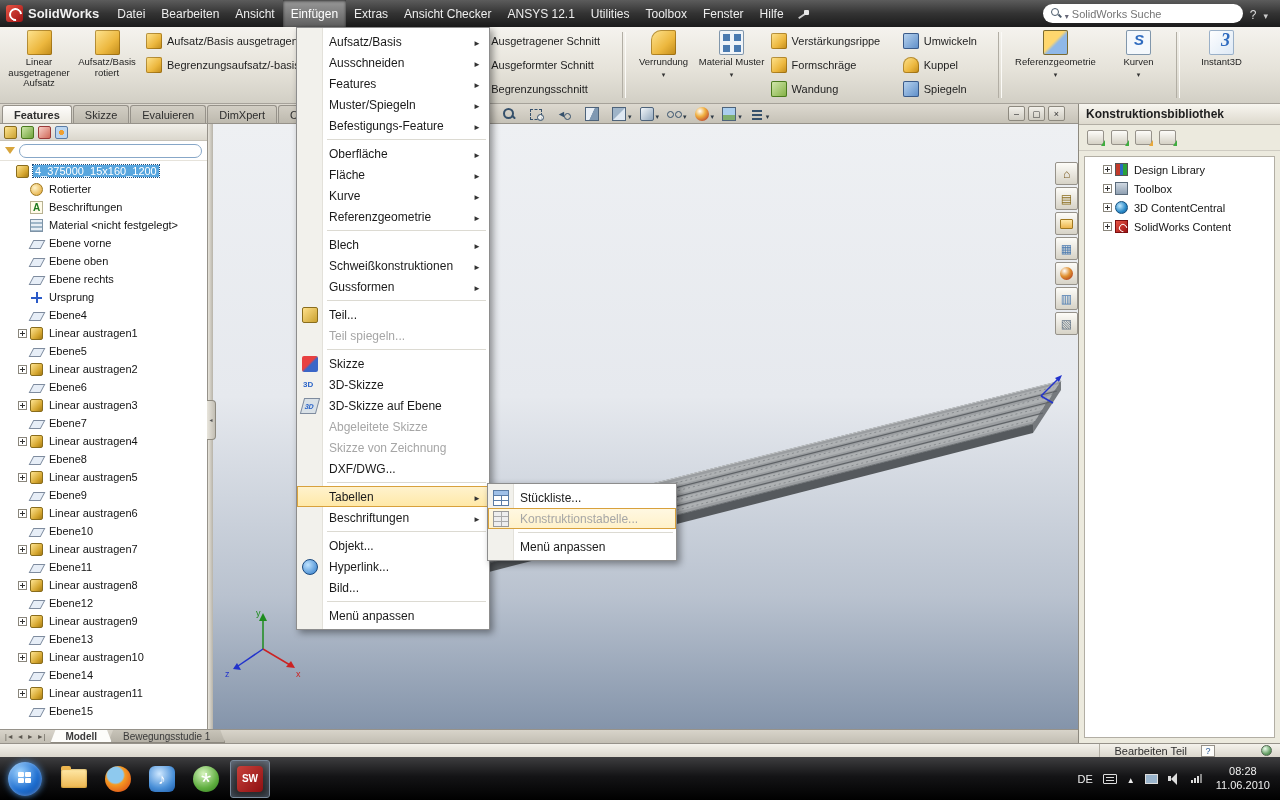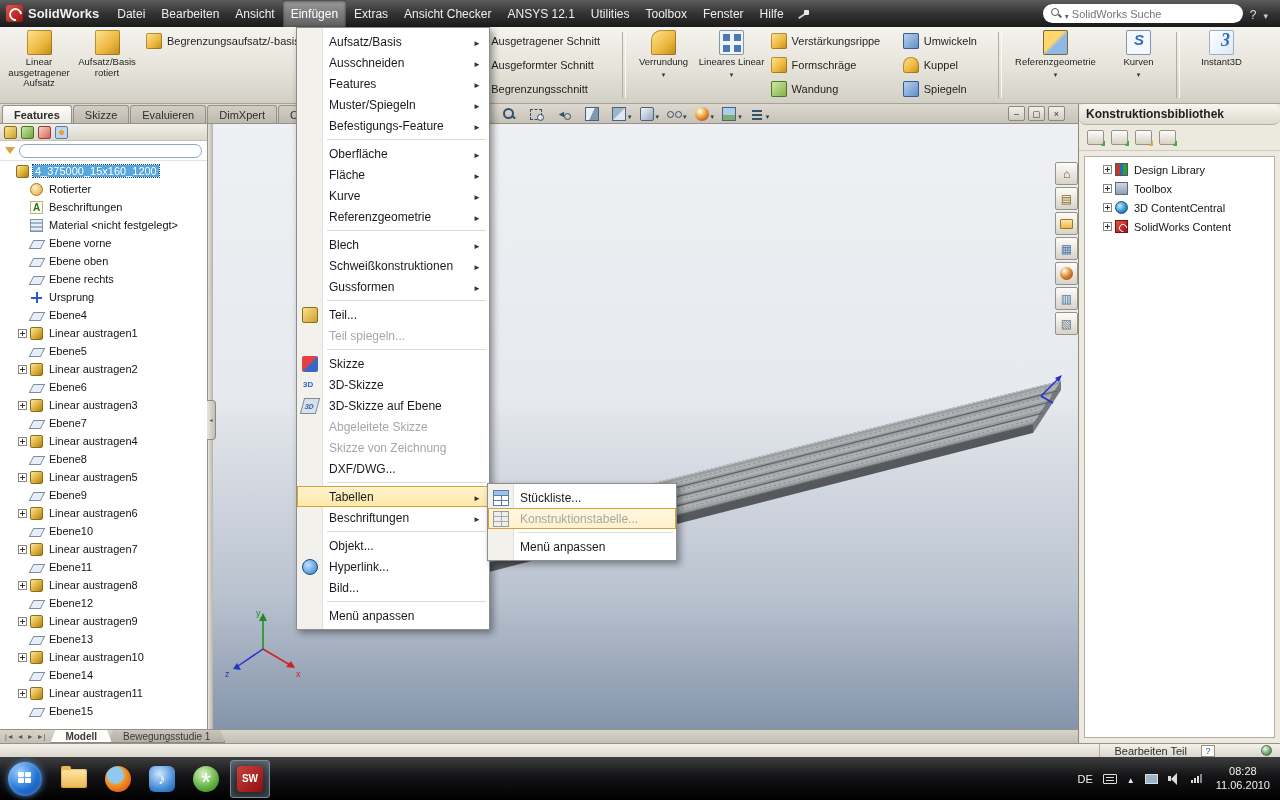--- a/index.html
+++ b/index.html
@@ -120,21 +120,21 @@
 .splitter{position:absolute;left:207px;top:124px;width:6px;height:605px;background:linear-gradient(90deg,#e6e3da,#b8b4aa);border-left:1px solid #96928a;z-index:5;}
 .collapse-btn{position:absolute;left:207px;top:400px;width:9px;height:40px;background:linear-gradient(90deg,#e8e5dc,#c2beb4);border:1px solid #8d897f;border-left:0;border-radius:0 4px 4px 0;z-index:6;display:flex;align-items:center;justify-content:center;}
 .collapse-btn::before{content:"◄";font-size:5px;color:#555;}
 
 
 .viewport{position:absolute;left:213px;top:124px;width:865px;height:605px;background:linear-gradient(180deg,#eef0f3 0%,#e6e9ee 45%,#b9c2cf 78%,#8494aa 100%);overflow:hidden;z-index:1;}
 .model-svg{position:absolute;left:0;top:0;width:865px;height:605px;}
 
 
 .taskpane{position:absolute;left:1078px;top:104px;width:202px;height:639px;background:#eceade;border-left:1px solid #8d897f;display:flex;flex-direction:column;z-index:5;}
-.tp-title{flex:none;height:21px;display:flex;align-items:center;padding:0 7px;font-size:12px;font-weight:bold;color:#1e1e1e;background:linear-gradient(#f8f6f0,#ddd9cd);border-bottom:1px solid #b2aea4;border-radius:7px;}
+.tp-title{flex:none;height:21px;display:flex;align-items:center;padding:0 7px;font-size:12px;font-weight:bold;color:#1e1e1e;background:linear-gradient(#f8f6f0,#ddd9cd);border-bottom:1px solid #b2aea4;}
 .tp-toolbar{flex:none;height:26px;display:flex;align-items:center;gap:7px;padding:0 8px;border-bottom:1px solid #cfccc2;}
 .tpi{width:17px;height:15px;position:relative;background:linear-gradient(#fdfcf9,#d5d1c5);border:1px solid #96928a;border-radius:2px;display:block;}
 .tpi::after{content:"";position:absolute;right:-2px;bottom:-2px;width:0;height:0;border-left:4px solid transparent;border-bottom:6px solid #3fae3f;}
 .tpi.folder::after{border-bottom-color:#e8a93c;}
 .tp-tree{flex:1;background:#fff;border:1px solid #b2aea4;margin:5px;padding-top:3px;overflow:hidden;}
 .tp-tree .trow{height:19px;}
 .trow.lib .ticon{background:linear-gradient(90deg,#c23a2a 0 33%,#2a6ac2 33% 66%,#2aa23a 66%);border:1px solid #555;}
 .trow.tbx .ticon{background:linear-gradient(#cfd8e2,#8fa0b2);border:1px solid #5a6a7a;}
 .trow.glb .ticon{border-radius:50%;background:radial-gradient(circle at 35% 35%,#bfe8ff,#2a8ac8 60%,#1a5a9a);border:1px solid #14507e;}
 .trow.swc .ticon{background:linear-gradient(135deg,#e85545,#9e1214);border:1px solid #7a0e10;}
@@ -305,20 +305,25 @@
         <span class="rlabel">Linear ausgetragener Aufsatz</span>
         <span class="rdd" style="visibility: hidden;"></span>
       </div>
 
       <div class="cell big boss-revolve">
         <span class="ric"></span>
         <span class="rlabel">Aufsatz/Basis rotiert</span>
         <span class="rdd" style="visibility: hidden;"></span>
       </div>
 
+      <div class="cell small boss-sweep">
+        <span class="ric"></span>
+        <span class="rlabel">Aufsatz/Basis ausgetragen</span>
+        <span class="rdd" style="visibility: hidden;"></span>
+      </div>
 
 
       <div class="cell small boss-boundary">
         <span class="ric"></span>
         <span class="rlabel">Begrenzungsaufsatz/-basis</span>
         <span class="rdd" style="visibility: hidden;"></span>
       </div>
 
       <div class="cell sep">
         
@@ -363,21 +368,21 @@
       </div>
 
       <div class="cell big fillet">
         <span class="ric"></span>
         <span class="rlabel">Verrundung</span>
         <span class="rdd"></span>
       </div>
 
       <div class="cell big pattern">
         <span class="ric"></span>
-        <span class="rlabel">Lineares Linear</span>
+        <span class="rlabel">Material Muster</span>
         <span class="rdd"></span>
       </div>
 
       <div class="cell small rib">
         <span class="ric"></span>
         <span class="rlabel">Verstärkungsrippe</span>
         <span class="rdd" style="visibility: hidden;"></span>
       </div>
 
       <div class="cell small draft">

